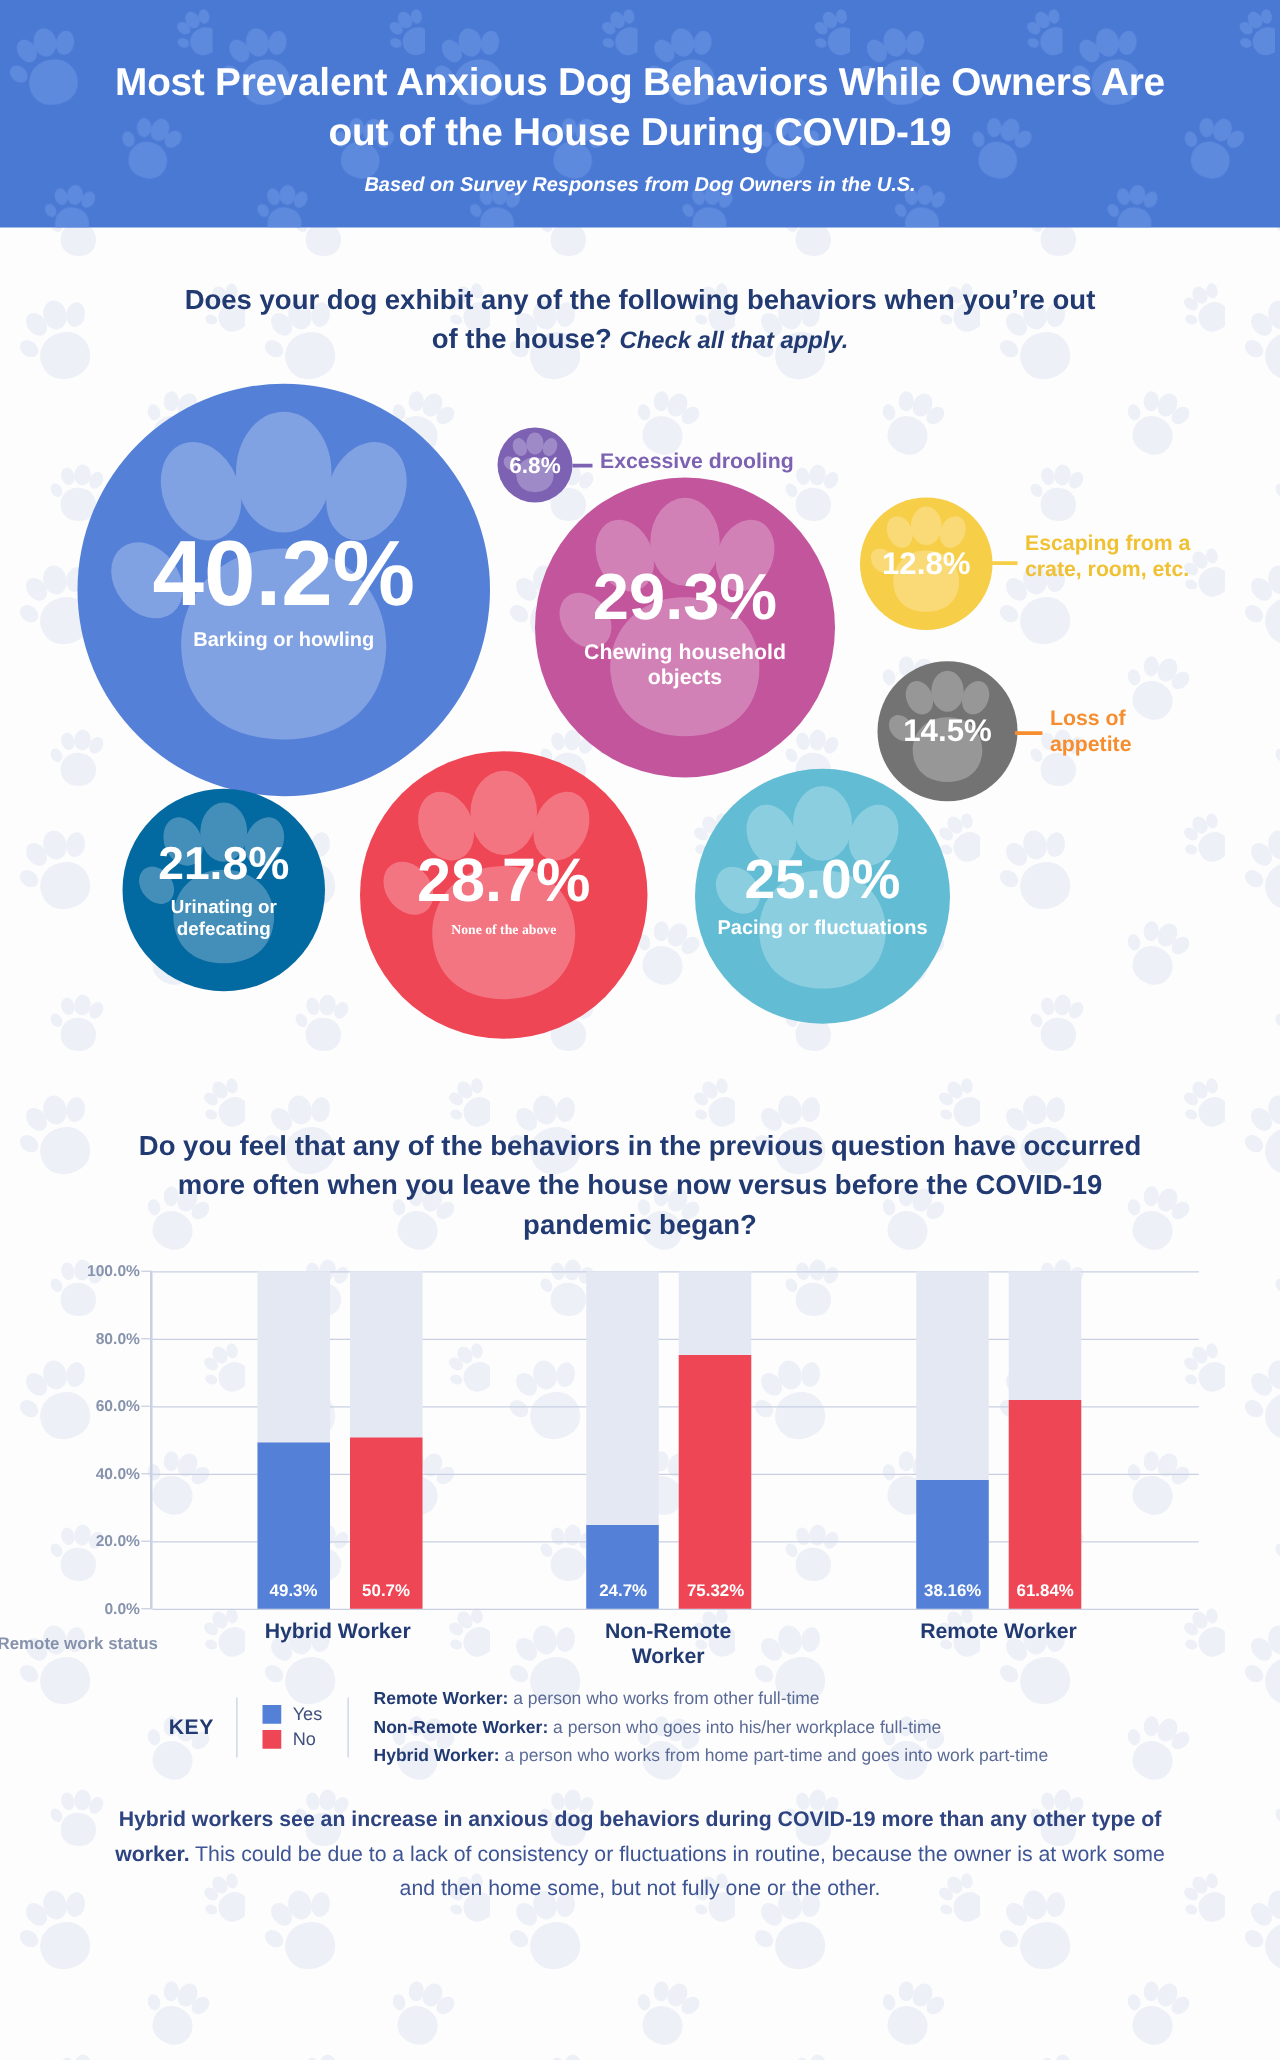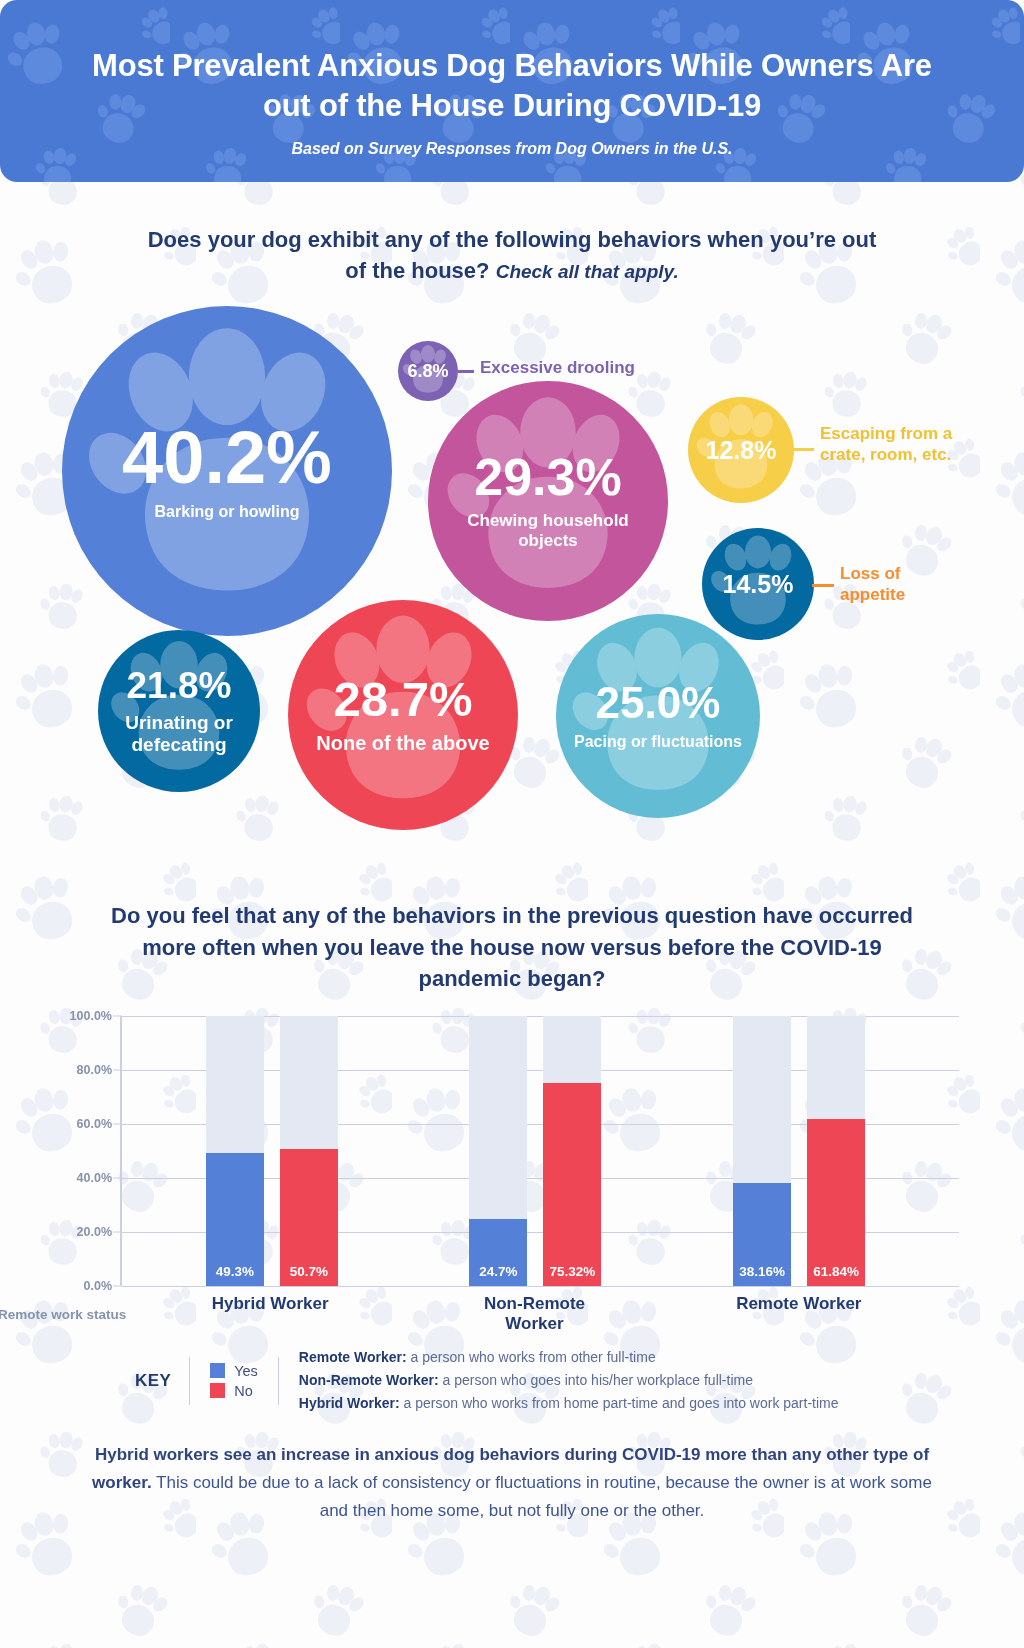--- a/index.html
+++ b/index.html
@@ -24,21 +24,20 @@
     position: relative;
     height: 182px;
     background: #4a79d4;
     overflow: hidden;
     z-index: 1;
     display: flex;
     flex-direction: column;
     align-items: center;
     justify-content: center;
     padding-top: 22px;
-    border-radius: 17px;
   }
   .header .paw-bg { opacity: 1; }
   .header h1 {
     position: relative;
     z-index: 2;
     color: #ffffff;
     font-size: 31px;
     font-weight: bold;
     line-height: 1.30;
     text-align: center;
@@ -335,49 +334,49 @@
       <svg class="pawmark" viewBox="-70 -30 140 130">
         <g fill="#ffffff">
             <use href="#pawglyph" transform="translate(0,0) scale(1.08)"></use>
           </g>
       </svg>
       <div class="pct" style="font-size:25px;">12.8%</div>
     </div>
     <div class="connector" style="left:792px; top:152px; width:22px; background:#f7ce47;"></div>
     <div class="outside-label" style="left:820px; top:128px; width:150px; font-size:17px; color:#f0c132;">Escaping from a crate, room, etc.</div>
 
-    <div class="bubble" style="left:702px; top:232px; width:112px; height:112px; background:#0369a1;">
+    <div class="bubble" style="left:702px; top:232px; width:112px; height:112px; background:#737373;">
       <svg class="pawmark" viewBox="-70 -30 140 130">
         <g fill="#ffffff">
             <use href="#pawglyph" transform="translate(0,0) scale(1.08)"></use>
           </g>
       </svg>
       <div class="pct" style="font-size:25px;">14.5%</div>
     </div>
     <div class="connector" style="left:812px; top:288px; width:22px; background:#f68d2e;"></div>
     <div class="outside-label" style="left:840px; top:268px; width:120px; font-size:17px; color:#f68d2e;">Loss of appetite</div>
 
     <div class="bubble" style="left:98px; top:334px; width:162px; height:162px; background:#0369a1;">
       <svg class="pawmark" viewBox="-70 -30 140 130">
         <g fill="#ffffff">
             <use href="#pawglyph" transform="translate(0,0) scale(1.08)"></use>
           </g>
       </svg>
       <div class="pct" style="font-size:37px;">21.8%</div>
-      <div class="lbl" style="font-size:19px; max-width:140px;">Urinating or defecating</div>
+      <div class="lbl" style="font-size:15px; max-width:140px;">Urinating or defecating</div>
     </div>
 
     <div class="bubble" style="left:288px; top:304px; width:230px; height:230px; background:#ef4655;">
       <svg class="pawmark" viewBox="-70 -30 140 130">
         <g fill="#ffffff">
             <use href="#pawglyph" transform="translate(0,0) scale(1.08)"></use>
           </g>
       </svg>
       <div class="pct" style="font-size:49px;">28.7%</div>
-      <div class="lbl" style="font-size:20px;">None of the above</div>
+      <div class="lbl" style="font-size:11px;font-family:Liberation Serif, serif;">None of the above</div>
     </div>
 
     <div class="bubble" style="left:556px; top:318px; width:204px; height:204px; background:#62bdd4;">
       <svg class="pawmark" viewBox="-70 -30 140 130">
         <g fill="#ffffff">
             <use href="#pawglyph" transform="translate(0,0) scale(1.08)"></use>
           </g>
       </svg>
       <div class="pct" style="font-size:44px;">25.0%</div>
       <div class="lbl" style="font-size:16px; max-width:170px;">Pacing or fluctuations</div>

